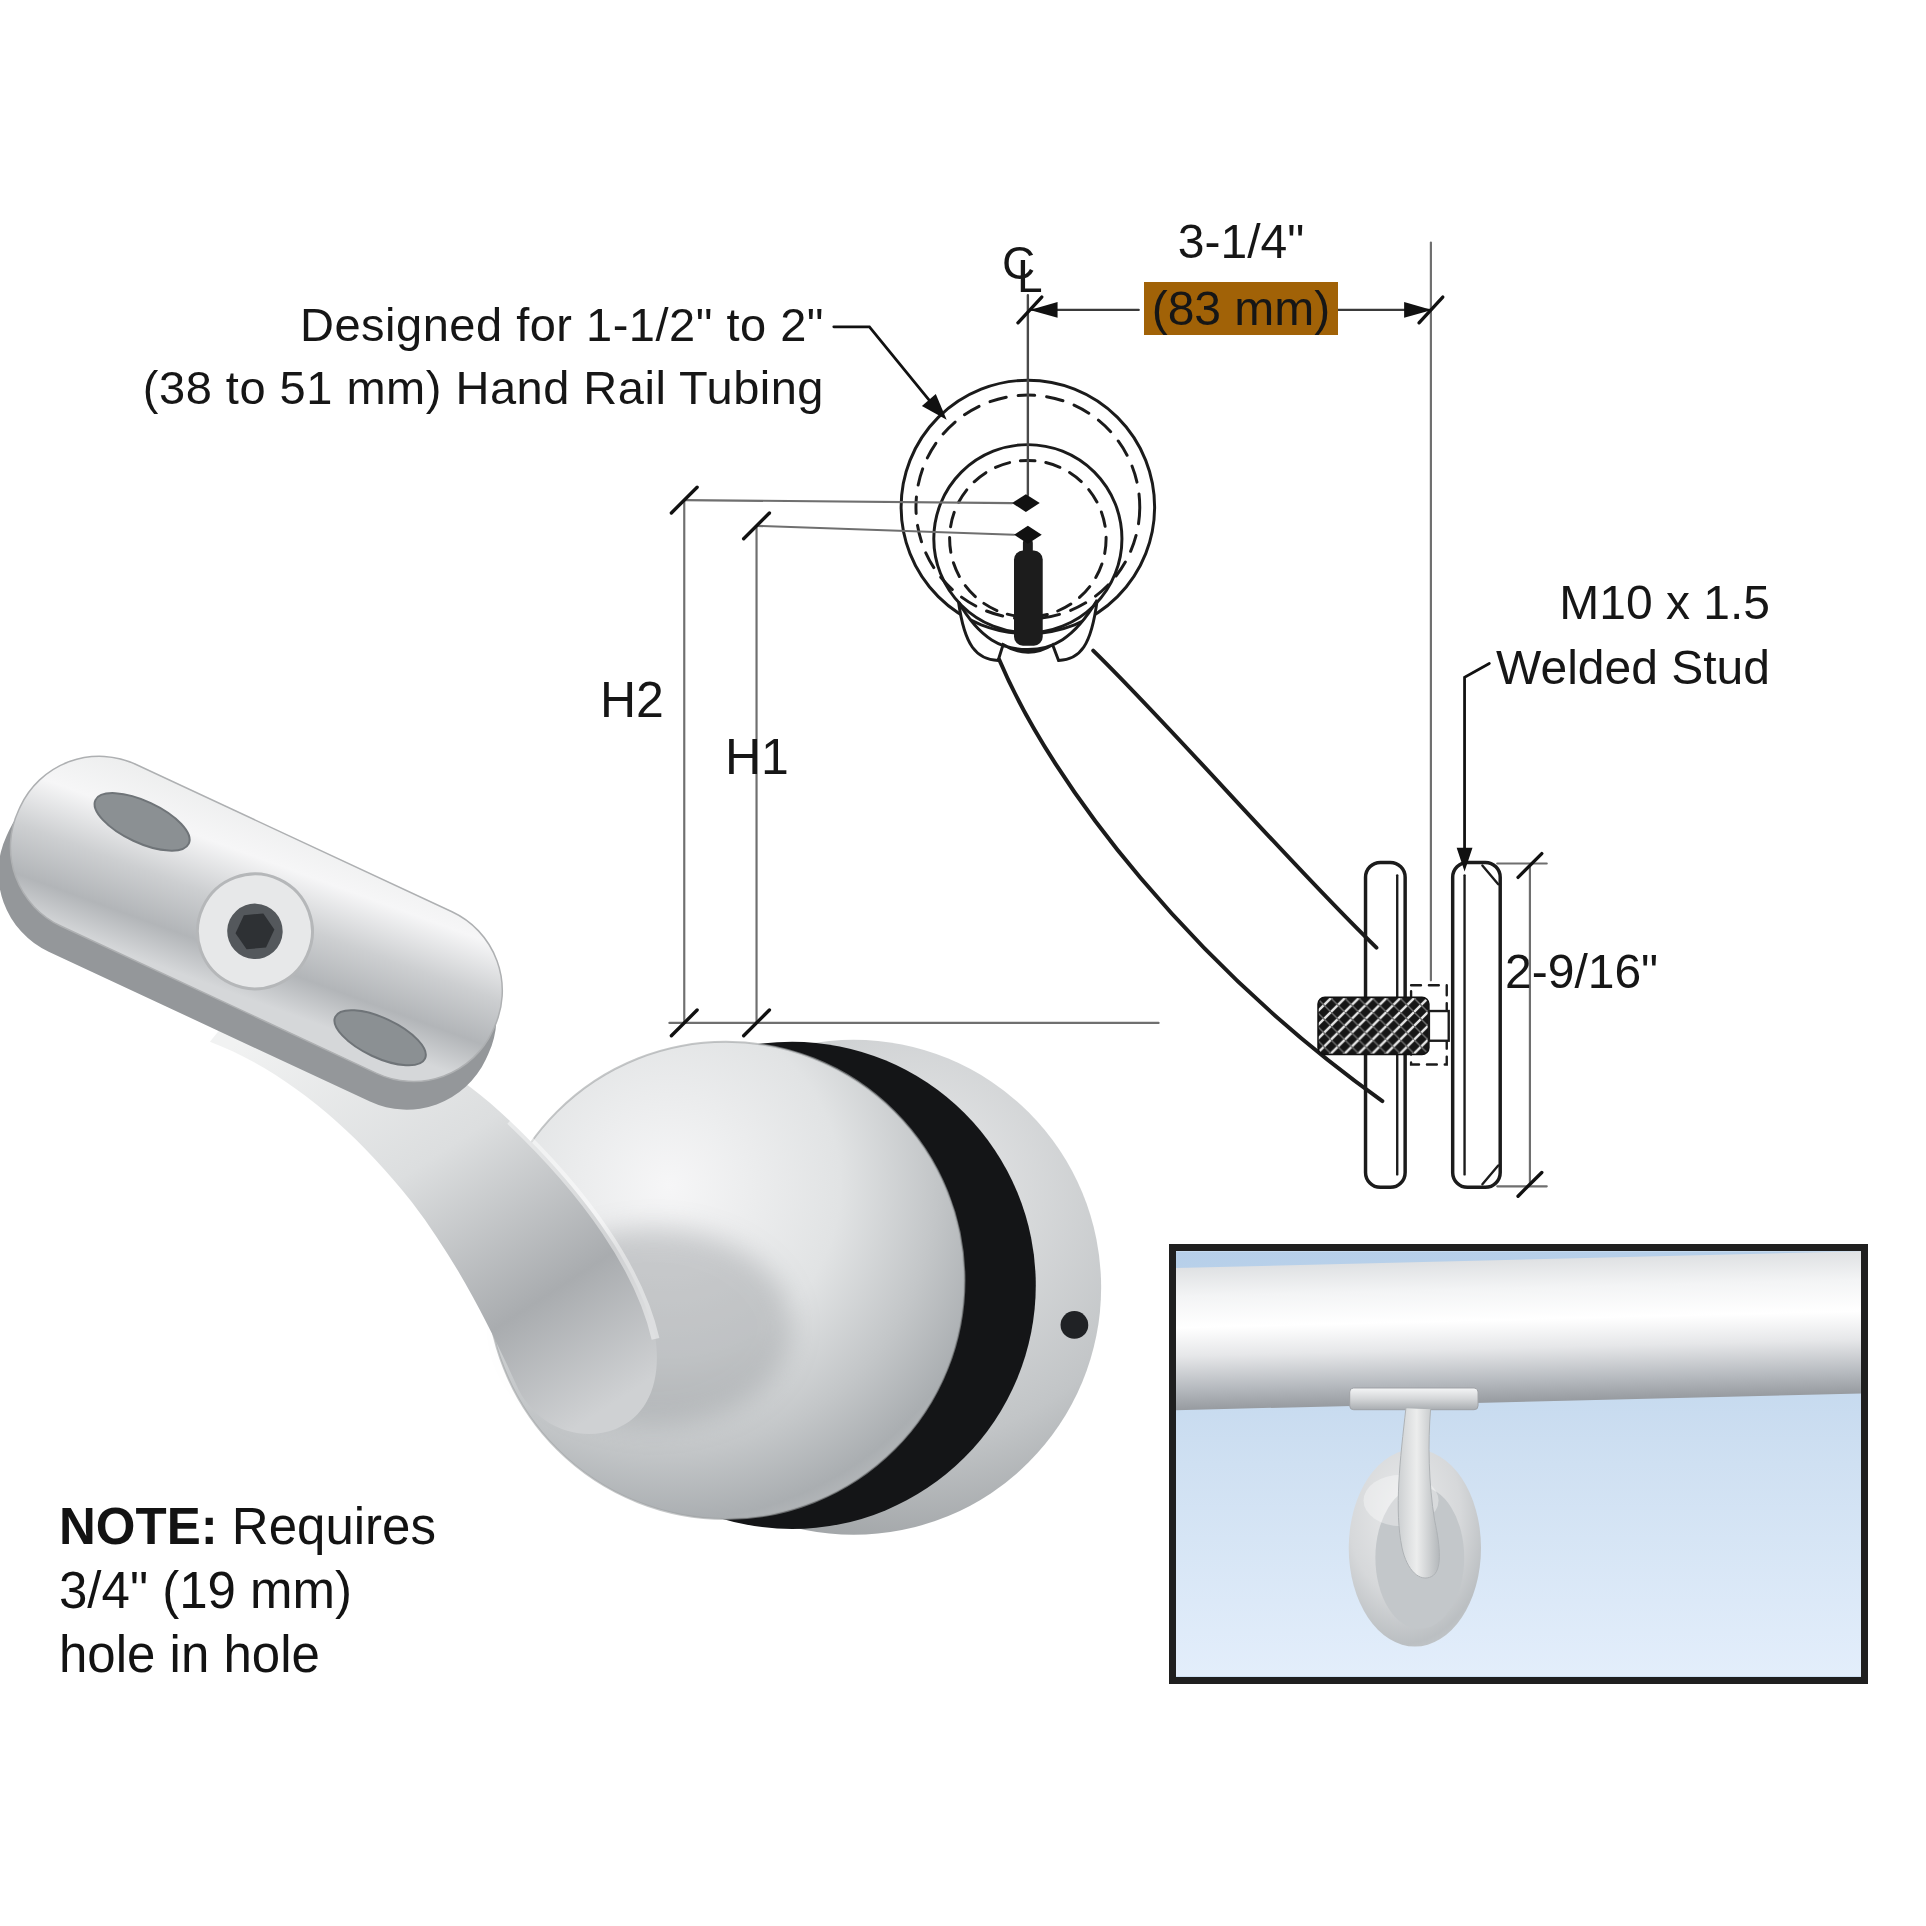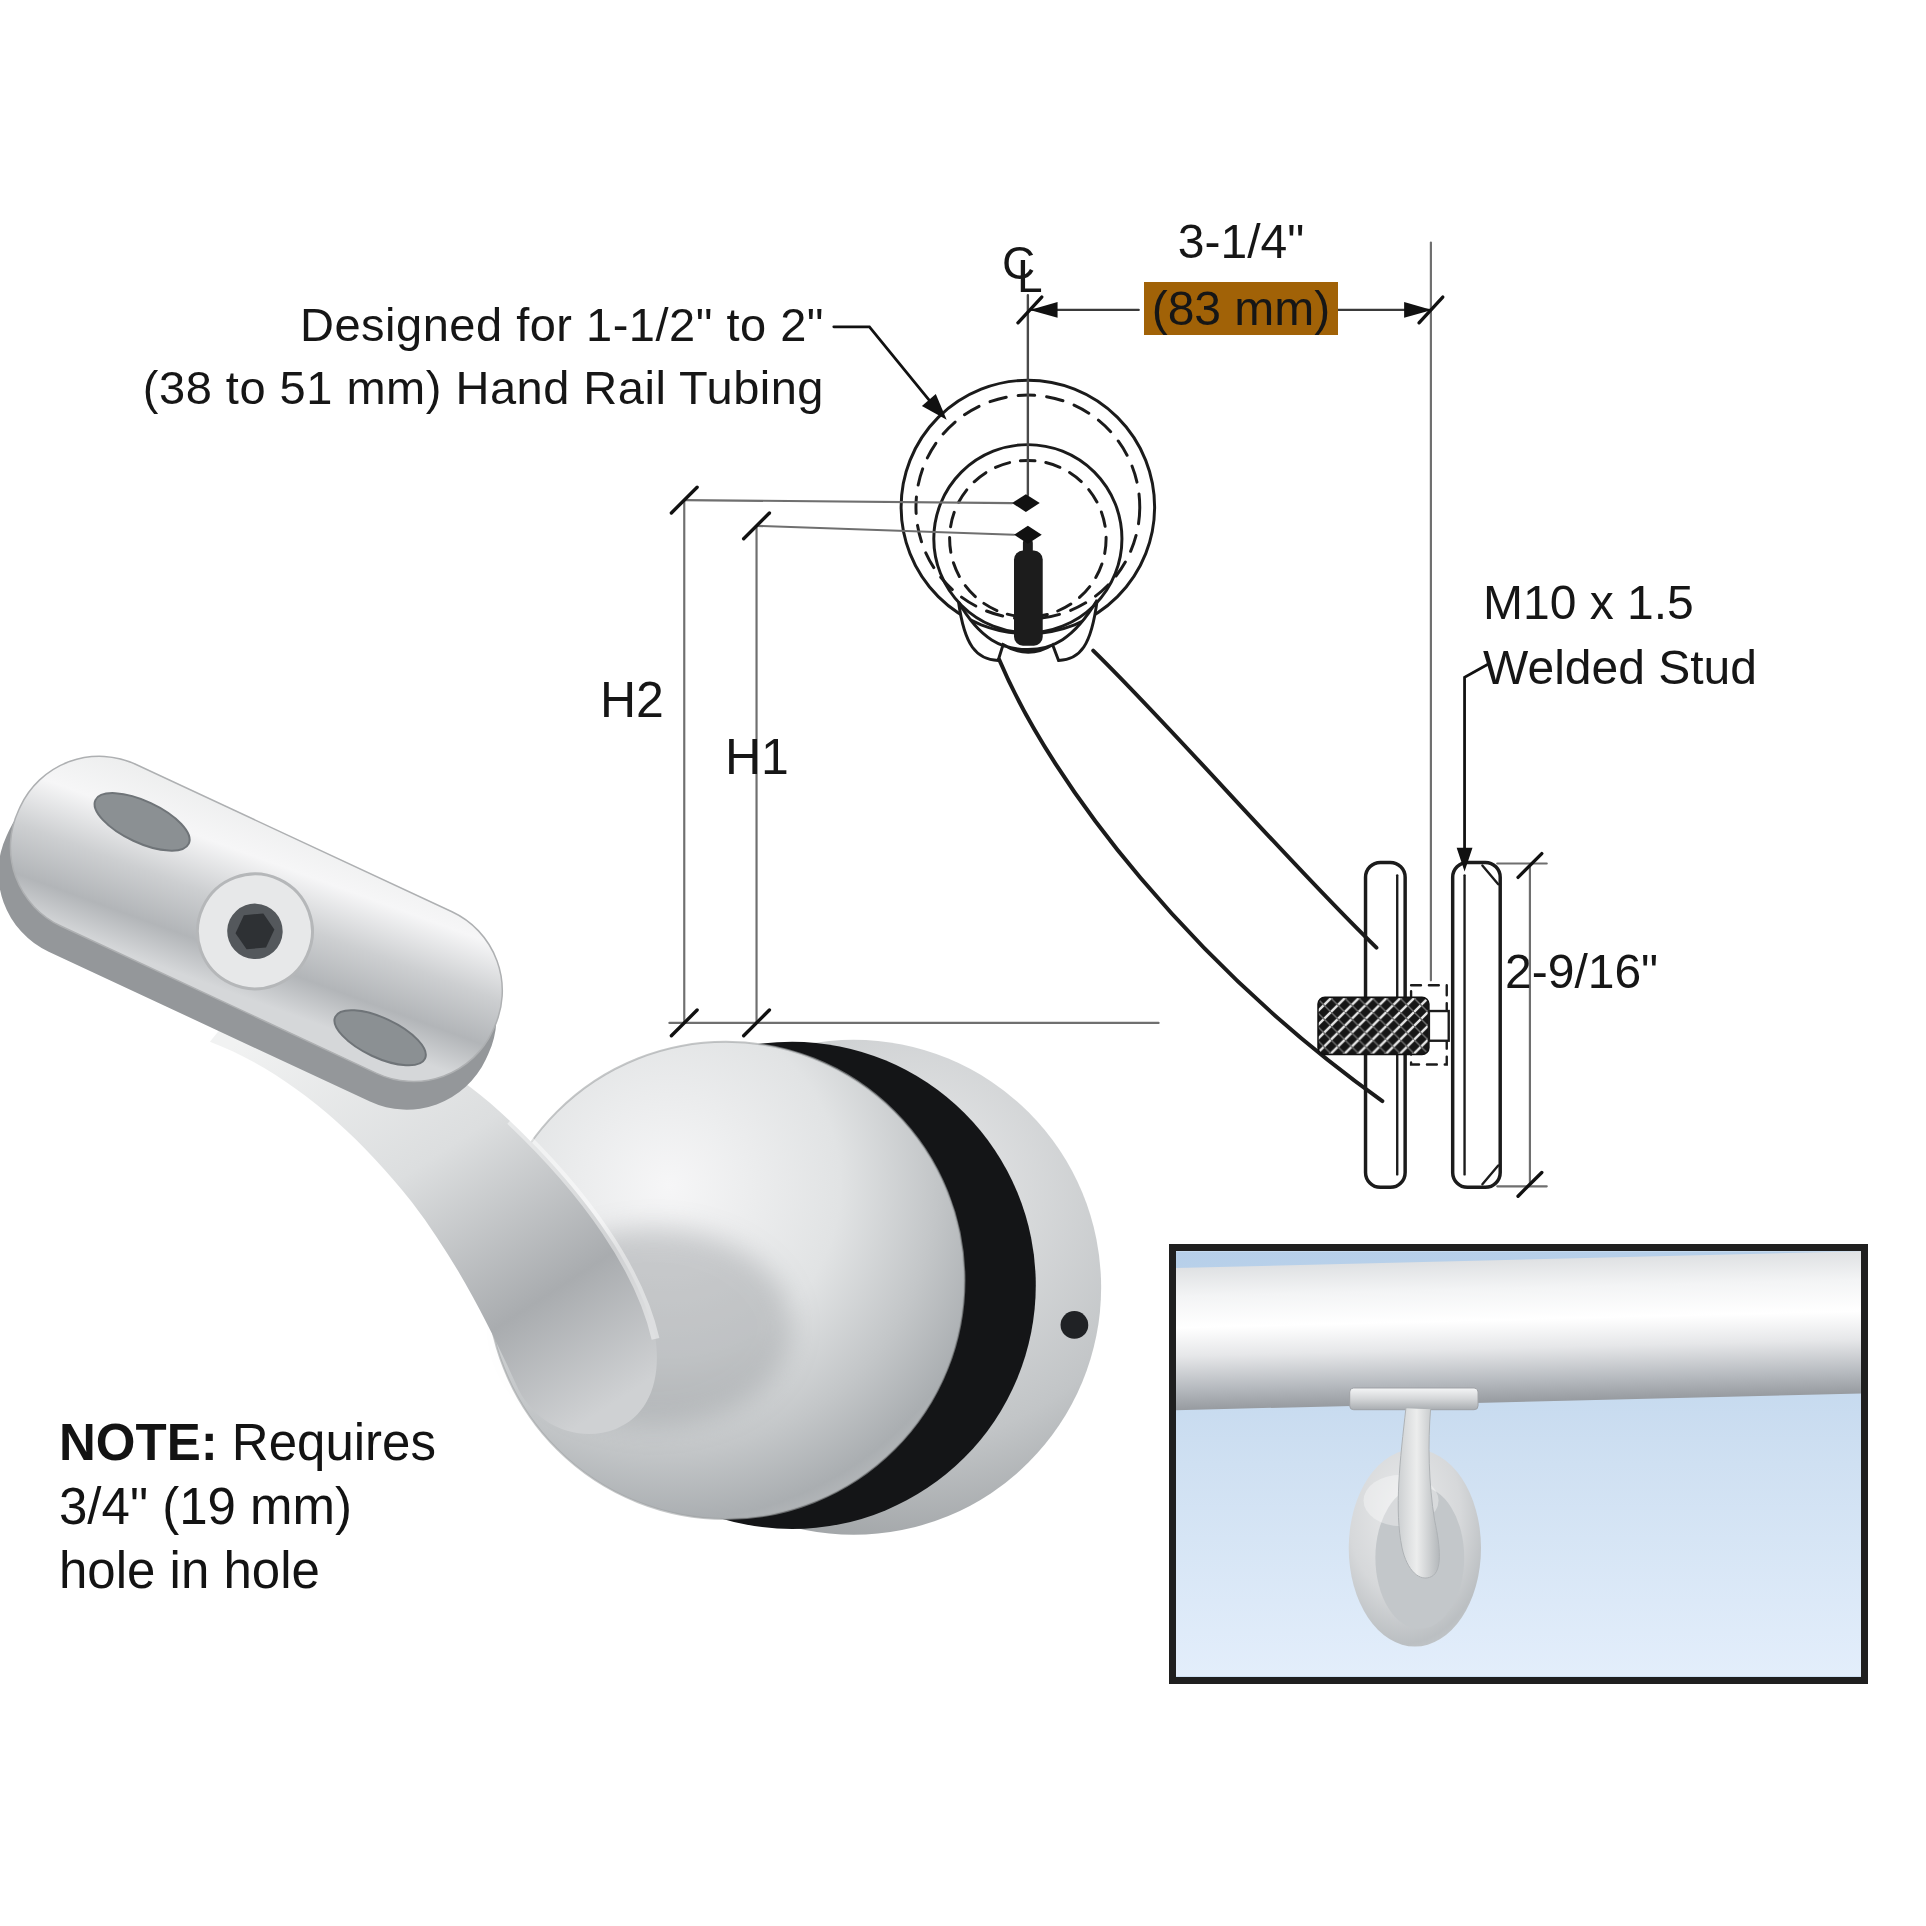--- a/index.html
+++ b/index.html
@@ -12,25 +12,25 @@
   
   .lbl{position:absolute;color:#161616;}
   .lbl-tubing{left:139px;top:293px;width:685px;text-align:right;font-size:47px;line-height:63px;letter-spacing:0.5px;}
   .cl-sym{left:1002px;top:236px;width:59px;height:69px;font-size:46px;}
   .cl-sym span{position:absolute;font-weight:400;}
   .cl-c{left:0;top:0;}
   .cl-l{left:15px;top:13px;}
   .dim-width-in{left:1117px;top:214px;width:248px;text-align:center;font-size:48px;}
   .dim-width-mm{left:1117px;top:281px;width:248px;text-align:center;font-size:48px;}
   .dim-width-mm span{background:#a16207;padding:0 8px;}
-  .lbl-m10{left:1483px;top:570px;width:287px;text-align:left;font-size:48px;line-height:65px;}
+  .lbl-m10{left:1483px;top:570px;width:287px;text-align:right;font-size:48px;line-height:65px;}
   .dim-height{left:1505px;top:937px;width:228px;text-align:left;font-size:48px;line-height:69px;}
   .lbl-h2{left:592px;top:671px;font-size:50px;margin-left:8px;}
   .lbl-h1{left:725px;top:728px;font-size:50px;}
-  .note{left:59px;top:1411px;font-size:51px;line-height:64px;color:#131313;}
+  .note{left:59px;top:1495px;font-size:51px;line-height:64px;color:#131313;}
   .note b{font-weight:bold;}
   
   .inset{
     position:absolute;left:1169px;top:1244px;width:699px;height:440px;
     border:7px solid #1f1f1f;box-sizing:border-box;background:#c9ddf1;
   }
 </style>
 </head>
 <body>
 

